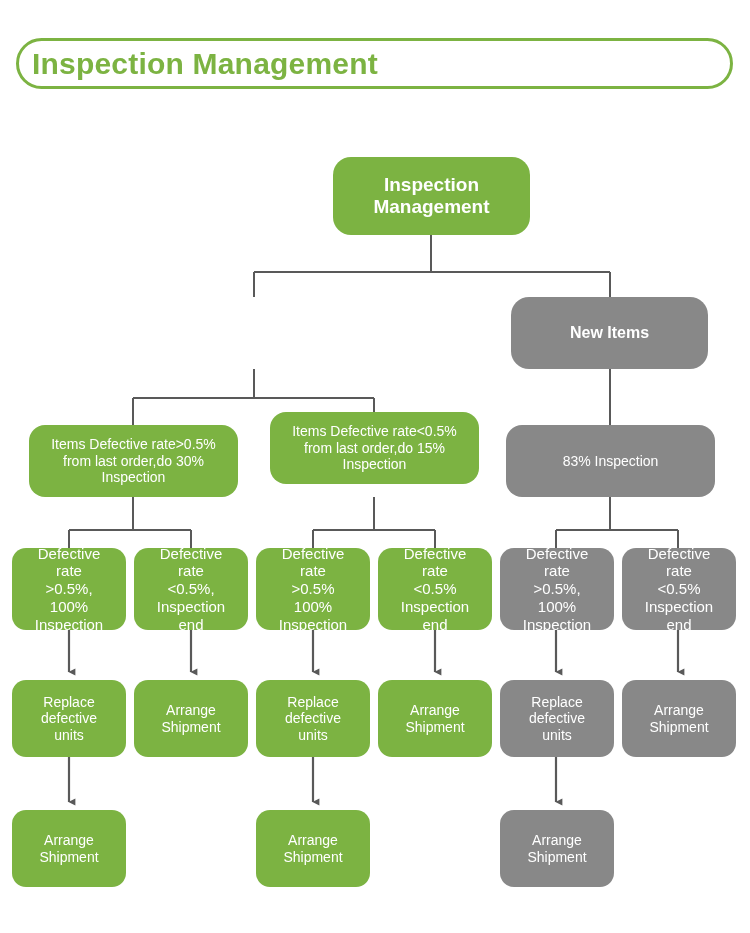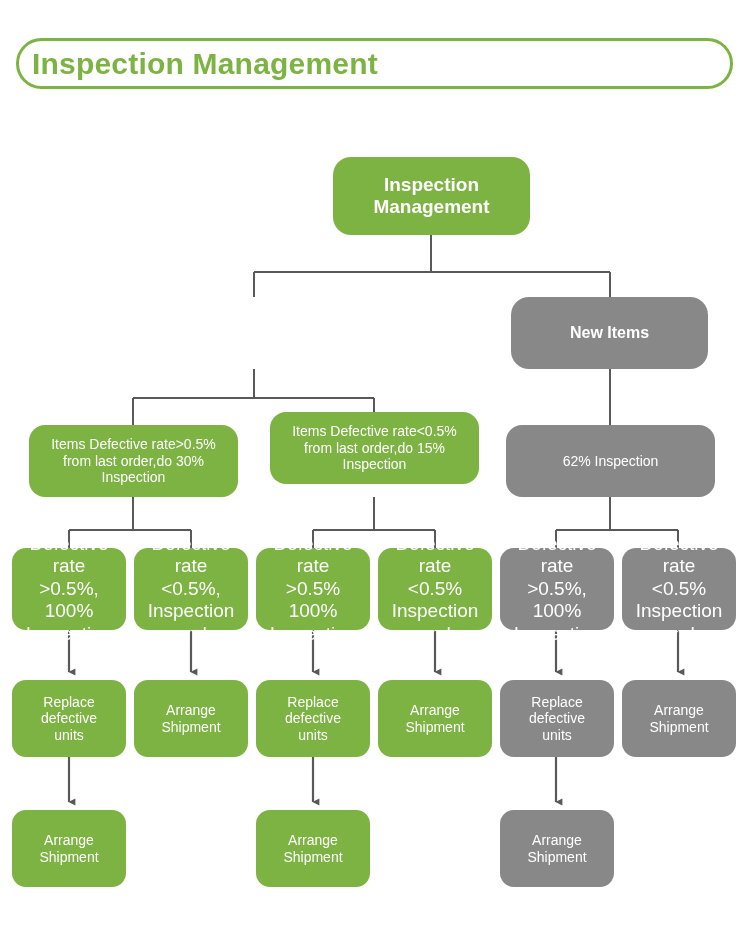--- a/index.html
+++ b/index.html
@@ -33,21 +33,21 @@
     border-radius:14px;
     line-height:1.18;
     padding:2px 15px;
     white-space:pre-line;
   }
   .green{background:#7CB342;}
   .grey{background:#888888;}
   .bold{font-weight:bold;}
   .t20{font-size:19px;}
   .t17{font-size:16px;}
-  .t13{font-size:19px;}
+  .t13{font-size:15px;}
   .t14{font-size:14px;}
   .r18{border-radius:18px;}
   .r16{border-radius:16px;}
 </style>
 </head>
 <body>
 
 <div id="page">
 
   <div class="header-bar"></div>
@@ -107,21 +107,21 @@
 Management</div>
 
   <div class="node grey bold t17 r18" style="left:511px;top:297px;width:197px;height:72px;">New Items</div>
 
   <div class="node green t14 r16" style="left:29px;top:425px;width:209px;height:72px;">Items Defective rate&gt;0.5%
 from last order,do 30%
 Inspection</div>
   <div class="node green t14 r16" style="left:270px;top:412px;width:209px;height:72px;">Items Defective rate&lt;0.5%
 from last order,do 15%
 Inspection</div>
-  <div class="node grey t14 r16" style="left:506px;top:425px;width:209px;height:72px;">62% Inspection</div>
+  <div class="node grey t14 r16" style="left:506px;top:425px;width:209px;height:72px;">83% Inspection</div>
 
   <div class="node green t13" style="left:12px;top:548px;width:114px;height:82px;">Defective rate
 &gt;0.5%,
 100% Inspection</div>
   <div class="node green t13" style="left:134px;top:548px;width:114px;height:82px;">Defective rate
 &lt;0.5%,
 Inspection end</div>
   <div class="node green t13" style="left:256px;top:548px;width:114px;height:82px;">Defective rate
 &gt;0.5%
 100% Inspection</div>

